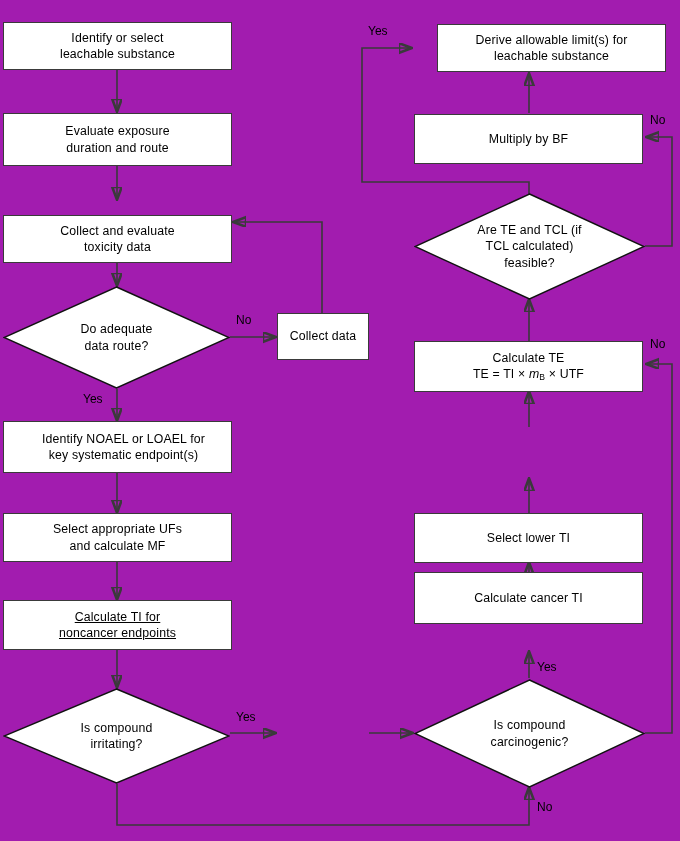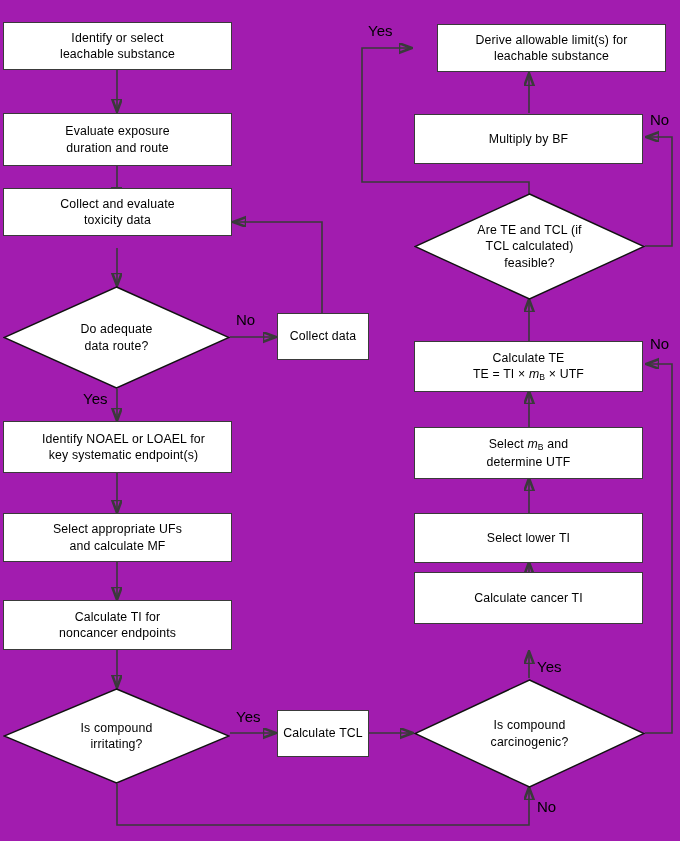--- a/index.html
+++ b/index.html
@@ -62,21 +62,21 @@
     fill: #ffffff;
     stroke: #111111;
     stroke-width: 1.4;
   }
   .node.decision .label {
     position: relative;
     z-index: 2;
   }
   .edge-label {
     position: absolute;
-    font-size: 15px;
+    font-size: 12px;
     line-height: 14px;
     color: #000000;
     white-space: nowrap;
   }
   .formula { font-size: 12.3px; }
   .formula i { font-style: italic; }
   .formula sub { font-size: 8.6px; vertical-align: baseline; position: relative; bottom: -2px; }
 </style>
 </head>
 <body>
@@ -126,21 +126,21 @@
   <div class="node process" style="left:3px; top:22px; width:229px; height:48px;">
     <span class="label">Identify or select
 leachable substance</span>
   </div>
 
   <div class="node process" style="left:3px; top:113px; width:229px; height:53px;">
     <span class="label">Evaluate exposure
 duration and route</span>
   </div>
 
-  <div class="node process" style="left:3px; top:188px; width:229px; height:48px;">
+  <div class="node process" style="left:3px; top:215px; width:229px; height:48px;">
     <span class="label">Collect and evaluate
 toxicity data</span>
   </div>
 
   <div class="node decision" style="left:3px; top:286px; width:227px; height:103px;">
     <svg class="dia-shape" viewBox="0 0 227 103" preserveAspectRatio="none">
       <polygon points="113.5,1 226,51.5 113.5,102 1,51.5"></polygon>
     </svg>
     <span class="label">Do adequate
 data route?</span>
@@ -153,56 +153,50 @@
   <div class="node process" style="left:3px; top:421px; width:229px; height:52px;padding-left:12px;">
     <span class="label">Identify NOAEL or LOAEL for
 key systematic endpoint(s)</span>
   </div>
 
   <div class="node process" style="left:3px; top:513px; width:229px; height:49px;">
     <span class="label">Select appropriate UFs
 and calculate MF</span>
   </div>
 
-  <div class="node process" style="left:3px; top:600px; width:229px; height:50px;">
+  <div class="node process" style="left:3px; top:600px; width:229px; height:50px;text-decoration:underline;">
     <span class="label">Calculate TI for
 noncancer endpoints</span>
   </div>
 
   <div class="node decision" style="left:3px; top:688px; width:227px; height:96px;">
     <svg class="dia-shape" viewBox="0 0 227 96" preserveAspectRatio="none">
       <polygon points="113.5,1 226,48 113.5,95 1,48"></polygon>
     </svg>
     <span class="label">Is compound
 irritating?</span>
   </div>
 
-  <div class="node process" style="left:277px; top:710px; width:92px; height:47px;">
-    <span class="label">Calculate TCL</span>
-  </div>
 
   <div class="node decision" style="left:414px; top:679px; width:231px; height:109px;">
     <svg class="dia-shape" viewBox="0 0 231 109" preserveAspectRatio="none">
       <polygon points="115.5,1 230,54.5 115.5,108 1,54.5"></polygon>
     </svg>
     <span class="label">Is compound
 carcinogenic?</span>
   </div>
 
   <div class="node process" style="left:414px; top:572px; width:229px; height:52px;">
     <span class="label">Calculate cancer TI</span>
   </div>
 
   <div class="node process" style="left:414px; top:513px; width:229px; height:50px;">
     <span class="label">Select lower TI</span>
   </div>
 
-  <div class="node process" style="left:414px; top:427px; width:229px; height:52px;">
-    <span class="label formula"><span>Select </span><i>m</i><sub>B</sub><span> and</span><br><span>determine UTF</span></span>
-  </div>
 
   <div class="node process" style="left:414px; top:341px; width:229px; height:51px;">
     <span class="label formula"><span>Calculate TE</span><br><span>TE = TI × </span><i>m</i><sub>B</sub><span> × UTF</span></span>
   </div>
 
   <div class="node decision" style="left:414px; top:193px; width:231px; height:107px;">
     <svg class="dia-shape" viewBox="0 0 231 107" preserveAspectRatio="none">
       <polygon points="115.5,1 230,53.5 115.5,106 1,53.5"></polygon>
     </svg>
     <span class="label">Are TE and TCL (if

